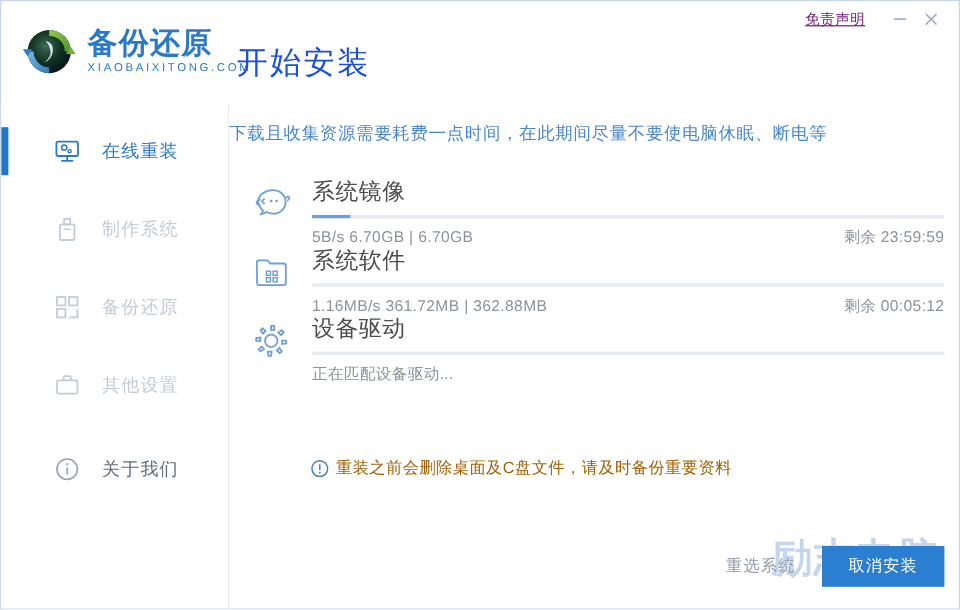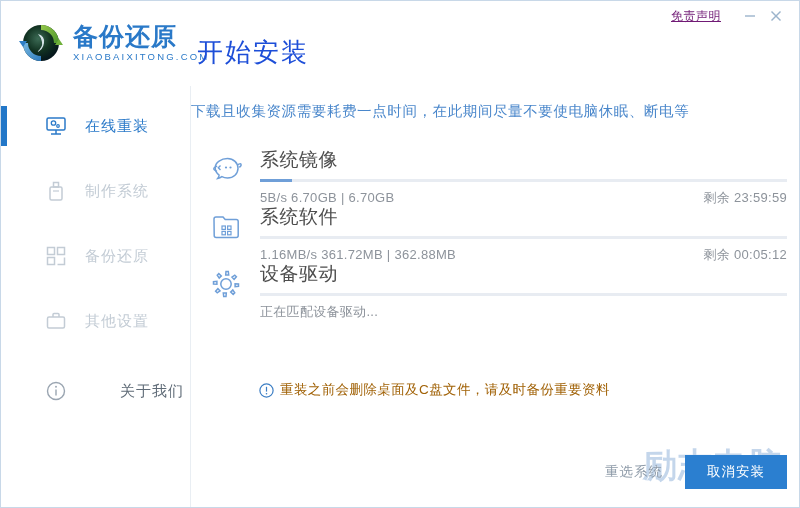--- a/index.html
+++ b/index.html
@@ -354,21 +354,21 @@
       <span class="ind"></span>
       <span class="nav-icon">
         <svg width="22" height="22" viewBox="0 0 22 22">
           <rect x="2.5" y="7" width="17" height="11" rx="1.5" fill="none" stroke="#c3ccd5" stroke-width="1.5"></rect>
           <path d="M8 7 V4.5 a1 1 0 0 1 1 -1 h4 a1 1 0 0 1 1 1 V7" fill="none" stroke="#c3ccd5" stroke-width="1.5"></path>
         </svg>
       </span>
       <span class="nav-label">其他设置</span>
     </div>
 
-    <div class="nav-item about" style="top:285px;gap:35px;">
+    <div class="nav-item about" style="top:285px;">
       <span class="ind"></span>
       <span class="nav-icon">
         <svg width="22" height="22" viewBox="0 0 22 22">
           <circle cx="11" cy="11" r="8.5" fill="none" stroke="#9aa5b1" stroke-width="1.4"></circle>
           <circle cx="11" cy="6.8" r="0.95" fill="#9aa5b1"></circle>
           <line x1="11" y1="9.5" x2="11" y2="15.5" stroke="#9aa5b1" stroke-width="1.4"></line>
         </svg>
       </span>
       <span class="nav-label">关于我们</span>
     </div>

